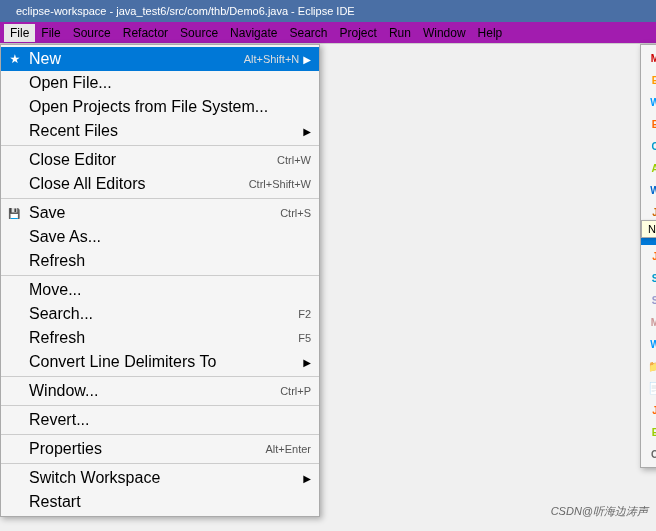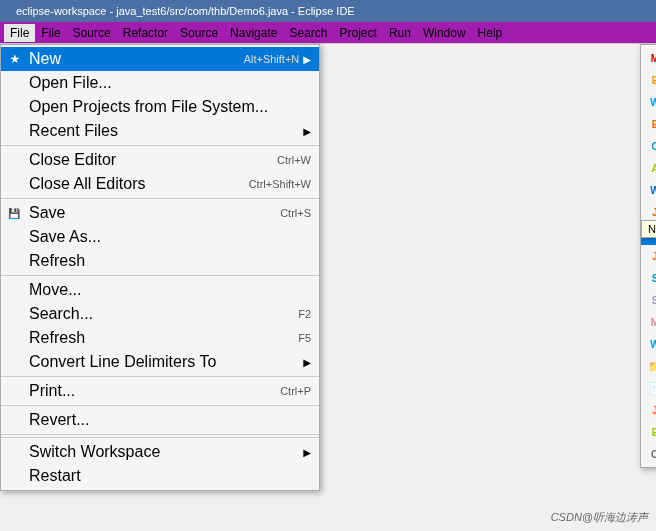--- a/index.html
+++ b/index.html
@@ -151,21 +151,21 @@
       padding: 2px 6px;
       font-size: 11px;
       white-space: nowrap;
       z-index: 200;
       box-shadow: 1px 1px 3px rgba(0,0,0,0.2);
     }
 
     
     .watermark {
       position: absolute;
-      bottom: 6px;
+      bottom: 12px;
       right: 8px;
       font-size: 11px;
       color: #666;
       font-style: italic;
     }
 
     
     .ide-bg {
       position: absolute;
       top: 44px;
@@ -268,33 +268,37 @@
     </div>
 
     <div class="menu-item">
       <span class="menu-item-label">Convert Line Delimiters To</span>
       <span class="menu-item-arrow">▶</span>
     </div>
 
     <div class="menu-separator"></div>
 
     <div class="menu-item">
-      <span class="menu-item-label">Print...</span>
+      <span class="menu-item-label">Window...</span>
       <span class="menu-item-shortcut">Ctrl+P</span>
     </div>
 
     <div class="menu-separator"></div>
 
 
     <div class="menu-item">
       <span class="menu-item-label">Revert...</span>
     </div>
 
     <div class="menu-separator"></div>
 
+    <div class="menu-item">
+      <span class="menu-item-label">Properties</span>
+      <span class="menu-item-shortcut">Alt+Enter</span>
+    </div>
 
     <div class="menu-separator"></div>
 
     <div class="menu-item">
       <span class="menu-item-label">Switch Workspace</span>
       <span class="menu-item-arrow">▶</span>
     </div>
 
     <div class="menu-item">
       <span class="menu-item-label">Restart</span>

